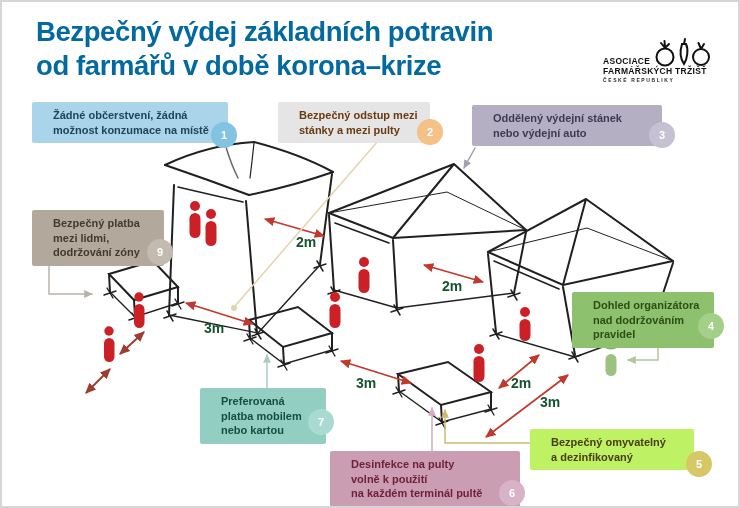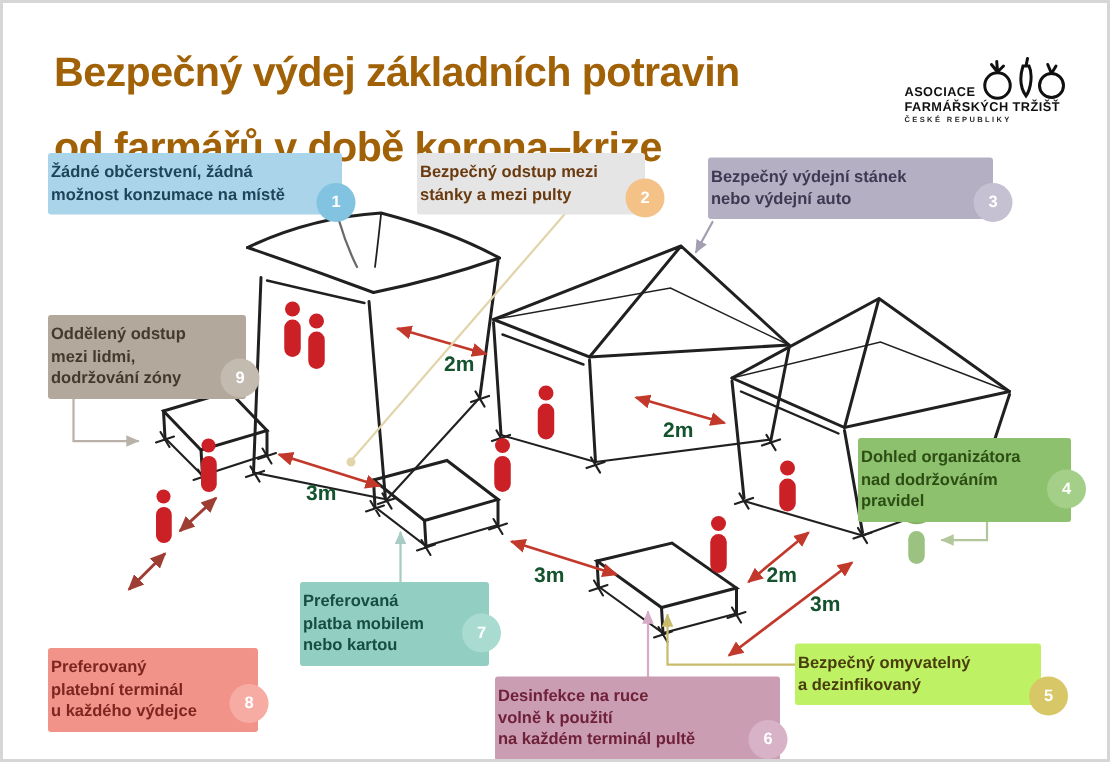--- a/index.html
+++ b/index.html
@@ -1,24 +1,24 @@
 <!DOCTYPE html>
 <html><head>
 <meta charset="utf-8">
 <style>
   html,body{margin:0;padding:0;background:#eee;}
   .canvas{position:relative;width:740px;height:508px;background:#fff;border:2px solid #d6d6d6;
           box-sizing:border-box;overflow:hidden;font-family:"Liberation Sans",sans-serif;}
   .title{position:absolute;}
-  .title span{display:block;font-size:27.5px;font-weight:bold;line-height:1.22;color:#a16207;letter-spacing:-0.4px;margin-top:16px;}
+  .title span{display:block;font-size:27.5px;font-weight:bold;line-height:1.22;color:#0369a1;letter-spacing:-0.4px;}
   .logo{position:absolute;color:#101010;}
   .logo .t1,.logo .t2{display:block;font-weight:bold;font-size:8.5px;letter-spacing:.3px;line-height:10px;}
   .logo .t3{display:block;font-weight:bold;font-size:5px;letter-spacing:1.6px;color:#2a2a2a;line-height:7px;margin-top:1px;}
   .scene{position:absolute;left:0;top:0;pointer-events:none;}
-  .chip{position:absolute;box-sizing:border-box;padding:6px 2px;border-radius:2px;
+  .chip{position:absolute;box-sizing:border-box;padding:6px 21px;border-radius:2px;
         font-size:11px;font-weight:bold;line-height:1.32;}
   .chip span{display:block;white-space:nowrap;}
   .badge{position:absolute;width:26px;height:26px;border-radius:50%;color:#fff;
          font:bold 11px/26px "Liberation Sans",sans-serif;text-align:center;font-style:normal;}
   .chip1{background:#a9d4e9;color:#1f4458}.chip1 .badge{background:#82c3e2;}
   .chip2{background:#e5e5e5;color:#6a3a0f}.chip2 .badge{background:#f4c187;}
   .chip3{background:#b5afc3;color:#3e3952}.chip3 .badge{background:#c5c0d2;}
   .chip4{background:#8dc16d;color:#2c4e14}.chip4 .badge{background:#a3cf88;}
   .chip5{background:#bef264;color:#4a3d0d}.chip5 .badge{background:#d8c766;}
   .chip6{background:#cb9db3;color:#6e2138}.chip6 .badge{background:#d8b2c7;}
@@ -242,55 +242,49 @@
     <i class="badge" style="left:179px;top:20px">1</i>
   </div>
 
   <div class="chip chip2" style="left:276px;top:100px;width:152px">
     <span>Bezpečný odstup mezi</span>
     <span>stánky a mezi pulty</span>
     <i class="badge" style="left:139px;top:17px">2</i>
   </div>
 
   <div class="chip chip3" style="left:470px;top:103px;width:190px">
-    <span>Bezpečný výdejní stánek</span>
+    <span>Oddělený výdejní stánek</span>
     <span>nebo výdejní auto</span>
     <i class="badge" style="left:177px;top:17px">3</i>
   </div>
 
   <div class="chip chip9" style="left:30px;top:208px;width:132px">
-    <span>Oddělený odstup</span>
+    <span>Bezpečný platba</span>
     <span>mezi lidmi,</span>
     <span>dodržování zóny</span>
     <i class="badge" style="left:115px;top:29px">9</i>
   </div>
 
   <div class="chip chip4" style="left:570px;top:290px;width:142px">
     <span>Dohled organizátora</span>
     <span>nad dodržováním</span>
     <span>pravidel</span>
     <i class="badge" style="left:126px;top:21px">4</i>
   </div>
 
   <div class="chip chip7" style="left:198px;top:386px;width:126px">
     <span>Preferovaná</span>
     <span>platba mobilem</span>
     <span>nebo kartou</span>
     <i class="badge" style="left:108px;top:21px">7</i>
   </div>
 
-  <div class="chip chip8" style="left:30px;top:430px;width:140px">
-    <span>Preferovaný</span>
-    <span>platební terminál</span>
-    <span>u každého výdejce</span>
-    <i class="badge" style="left:121px;top:24px">8</i>
-  </div>
 
   <div class="chip chip6" style="left:328px;top:449px;width:190px">
-    <span>Desinfekce na ruce</span>
+    <span>Desinfekce na pulty</span>
     <span>volně k použití</span>
     <span>na každém terminál pultě</span>
     <i class="badge" style="left:169px;top:29px">6</i>
   </div>
 
   <div class="chip chip5" style="left:528px;top:427px;width:164px">
     <span>Bezpečný omyvatelný</span>
     <span>a dezinfikovaný</span>
     <i class="badge" style="left:156px;top:22px">5</i>
   </div>

